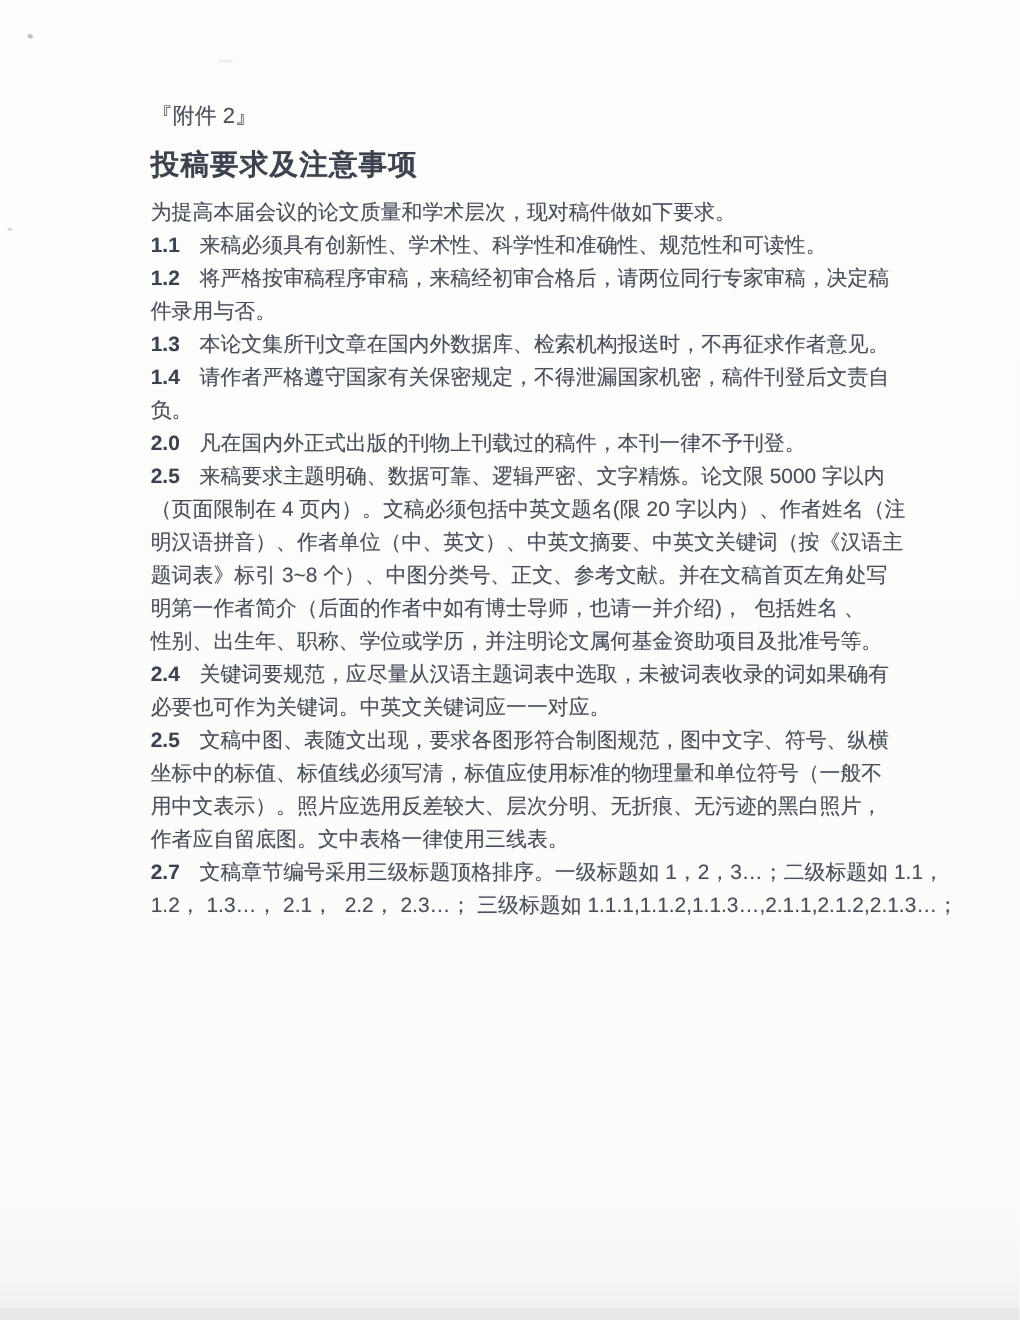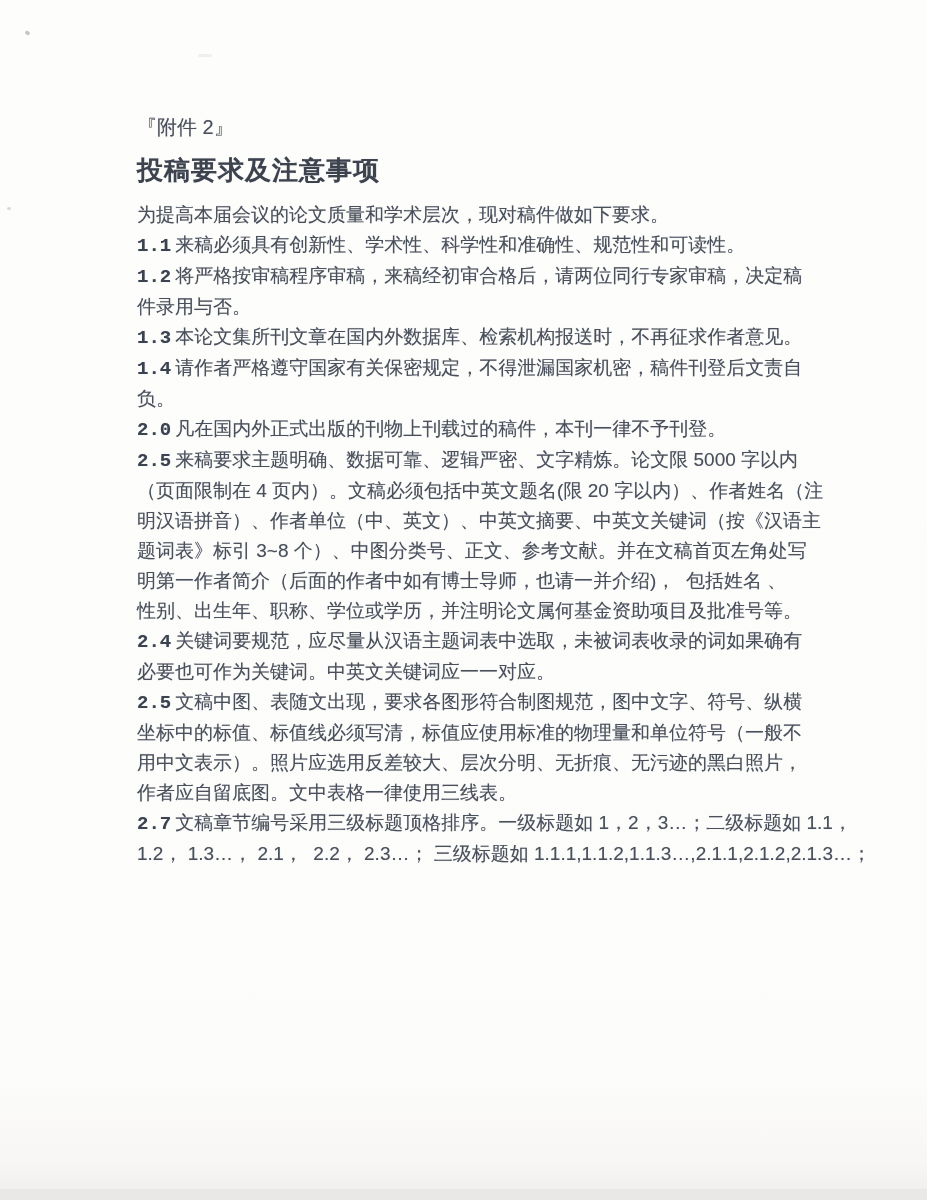--- a/index.html
+++ b/index.html
@@ -15,21 +15,21 @@
     font-family: "Liberation Sans", sans-serif;
   }
   .scan-page {
     position: absolute;
     inset: 0;
     background: linear-gradient(180deg, #fdfdfc 0%, #fcfcfb 90%, #f7f6f4 97%, #efedeb 100%);
   }
   .content {
     position: absolute;
     left: 137px;
-    top: 112px;
+    top: 91px;
     width: 700px;
     color: #4a505b;
     text-shadow: 0 0 0.8px rgba(74, 80, 91, 0.38);
   }
   .attachment {
     font-size: 20px;
     line-height: 30px;
     margin: 0;
     color: #4a505b;
   }
@@ -44,22 +44,22 @@
   .para {
     font-size: 19px;
     line-height: 30px;
     margin: 0;
     white-space: pre;           
     color: #4a505b;
   }
   .para .num {
     font-weight: bold;
     color: #3c4350;
-    margin-right: 4px;
-    font-family: Liberation Mono, monospace;
+    margin-right: 18px;
+    font-family: Liberation Sans, sans-serif;
   }
   .para.bold {
     font-weight: bold;
     color: #3c4350;
   }
   
   .speck {
     position: absolute;
     border-radius: 50%;
     background: #aeb2b8;

